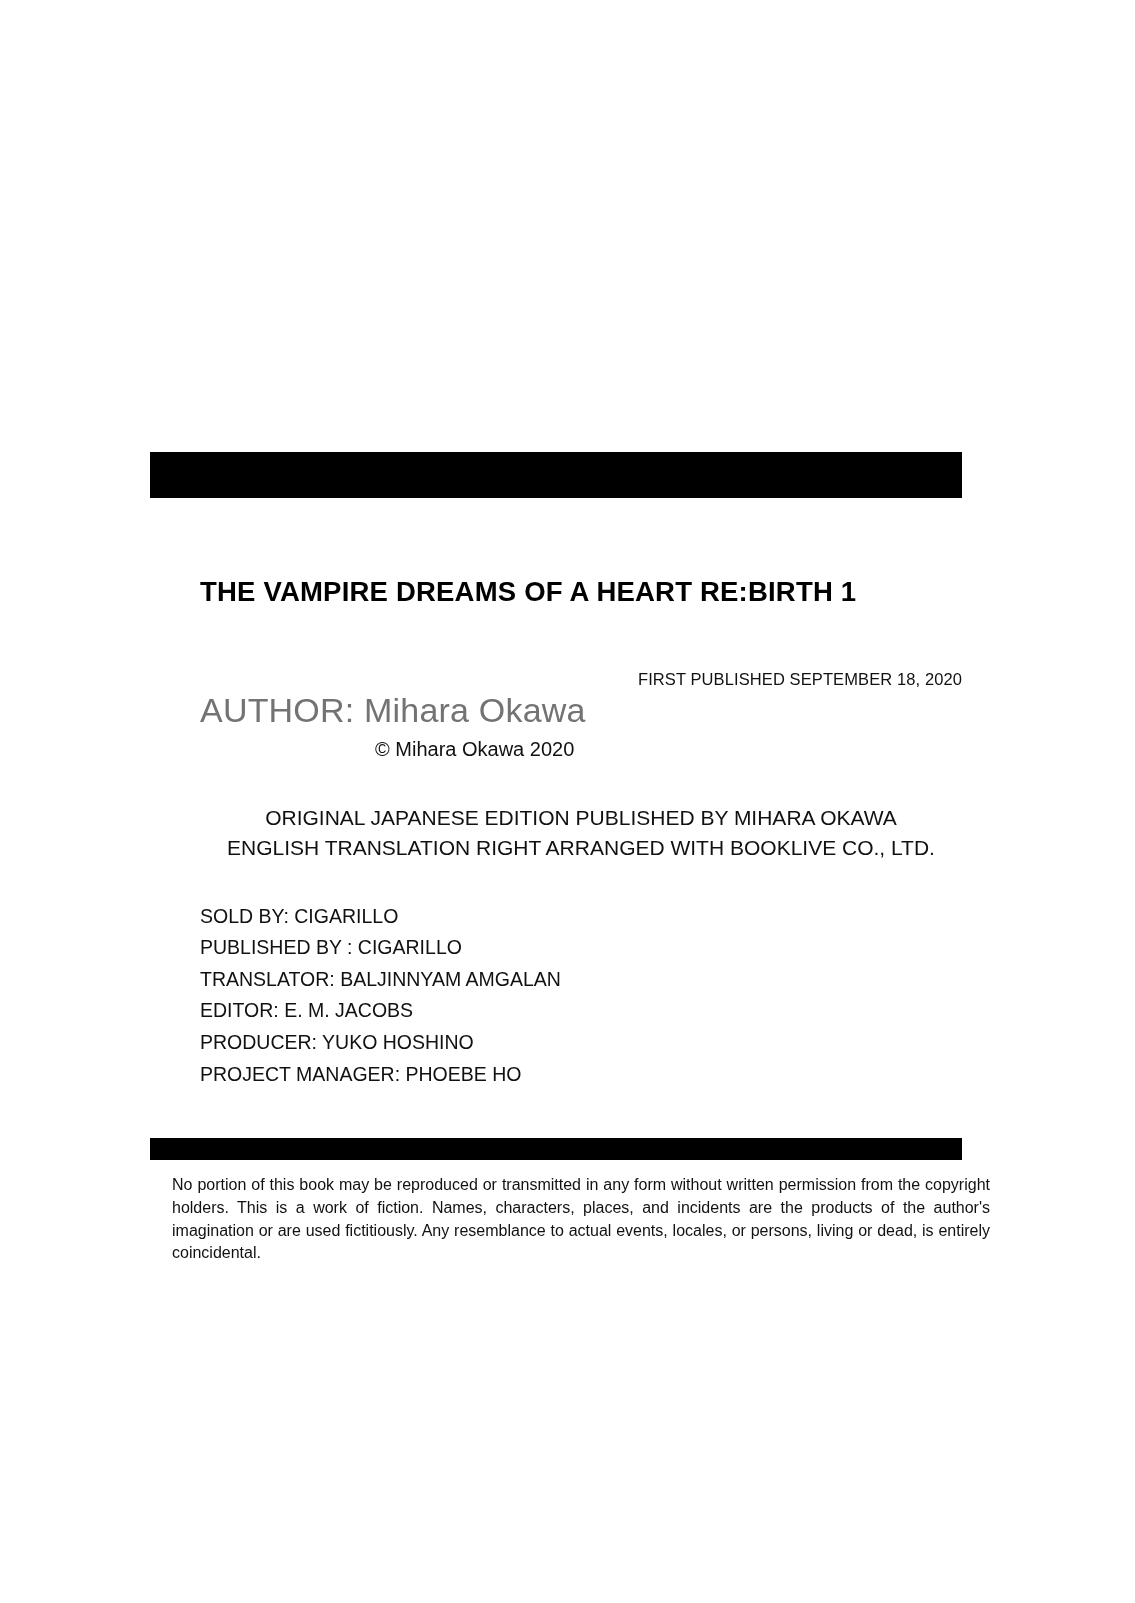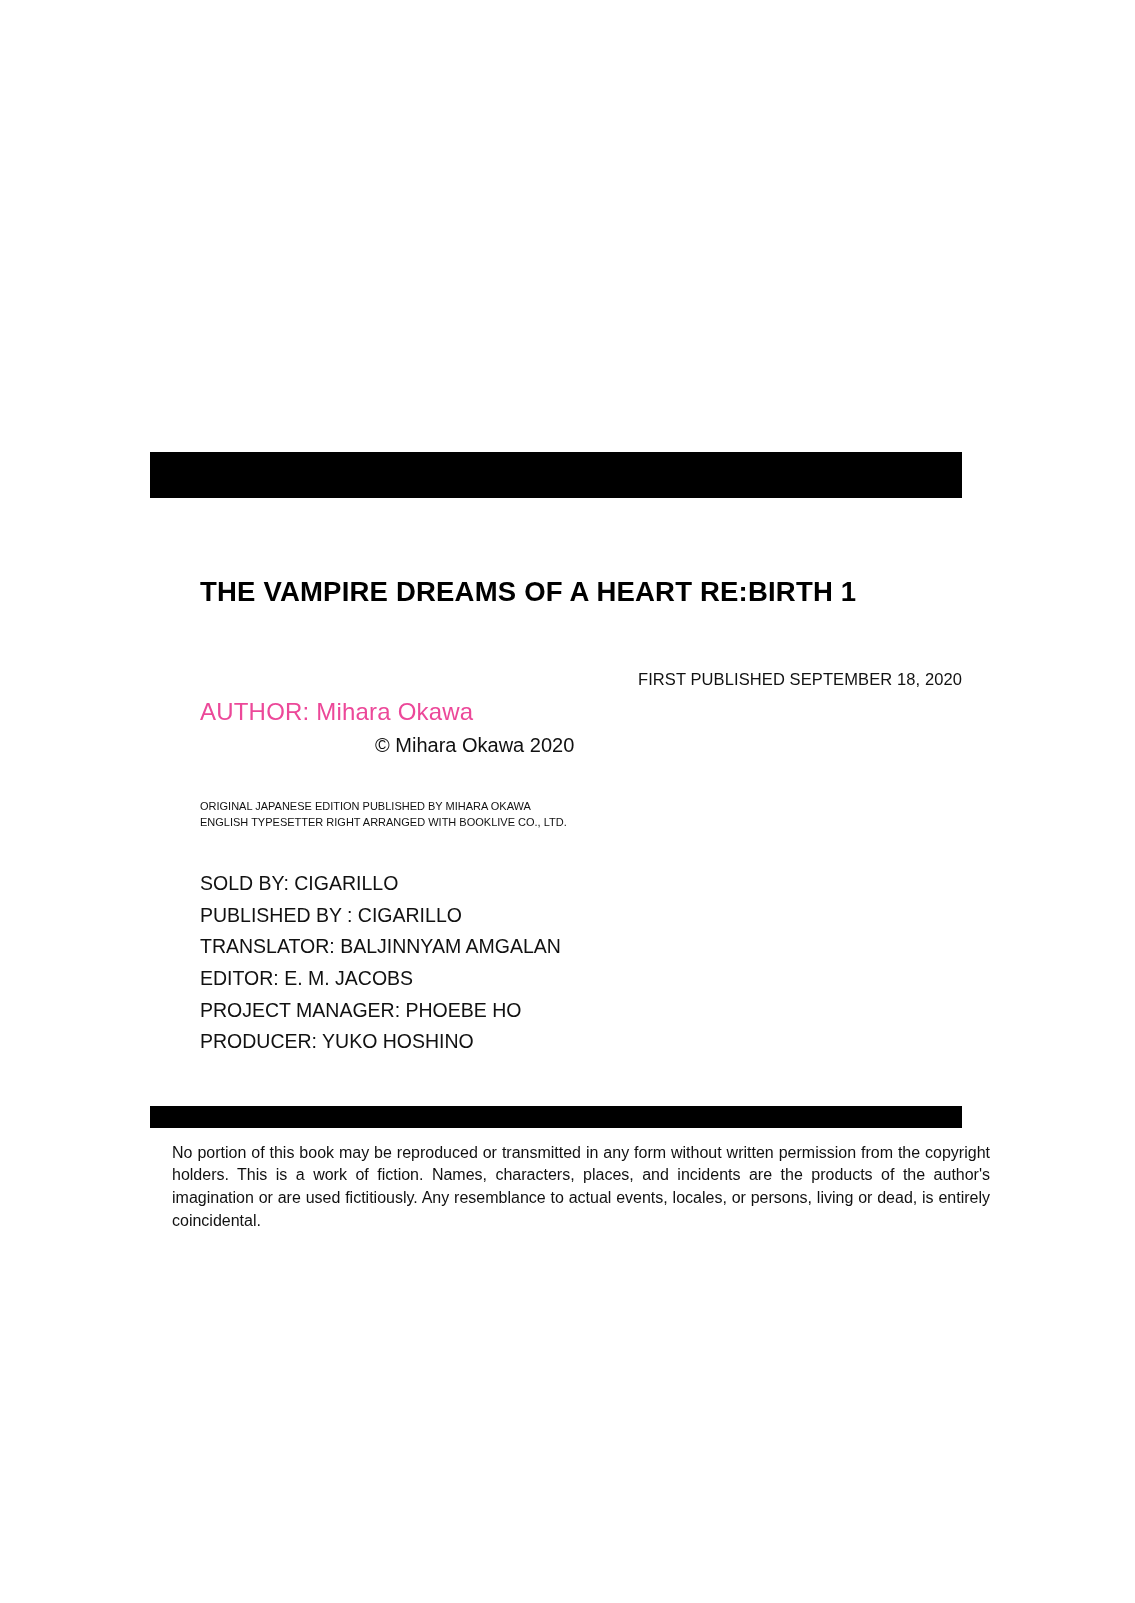--- a/index.html
+++ b/index.html
@@ -45,37 +45,38 @@
     margin-left: 50px;
     margin-top: 62px;
   }
   .firstpub {
     font-size: 16.5px;
     letter-spacing: 0.1px;
     color: #111111;
     text-align: right;
   }
   .author {
-    font-size: 24px;
-    margin-top: 9px;
+    font-size: 34px;
+    margin-top: 2px;
     letter-spacing: 0.2px;
-    color: #ec4899;
+    color: #737373;
   }
   .copyright {
     font-size: 20px;
     margin-top: 8px;
     margin-left: 175px;
     color: #111111;
   }
   .orig {
     margin-left: 50px;
     margin-top: 42px;
-    font-size: 11px;
+    font-size: 21px;
     line-height: 1.42;
     color: #111111;
+    text-align: center;
   }
   .credits {
     margin-left: 50px;
     margin-top: 38px;
     font-size: 19.5px;
     line-height: 1.62;
     color: #111111;
   }
   .rule-bottom {
     margin-top: 48px;
@@ -104,30 +105,30 @@
     <div class="title">THE VAMPIRE DREAMS OF A HEART RE:BIRTH 1</div>
 
     <div class="block-pub">
       <div class="firstpub">FIRST PUBLISHED SEPTEMBER 18, 2020</div>
       <div class="author">AUTHOR: Mihara Okawa</div>
       <div class="copyright">© Mihara Okawa 2020</div>
     </div>
 
     <div class="orig">
       <div>ORIGINAL JAPANESE EDITION PUBLISHED BY MIHARA OKAWA</div>
-      <div>ENGLISH TYPESETTER RIGHT ARRANGED WITH BOOKLIVE CO., LTD.</div>
+      <div>ENGLISH TRANSLATION RIGHT ARRANGED WITH BOOKLIVE CO., LTD.</div>
     </div>
 
     <div class="credits">
       <div>SOLD BY: CIGARILLO</div>
       <div>PUBLISHED BY : CIGARILLO</div>
       <div>TRANSLATOR: BALJINNYAM AMGALAN</div>
       <div>EDITOR: E. M. JACOBS</div>
+      <div>PRODUCER: YUKO HOSHINO</div>
       <div>PROJECT MANAGER: PHOEBE HO</div>
-      <div>PRODUCER: YUKO HOSHINO</div>
     </div>
 
     <div class="rule-bottom"></div>
 
     <div class="disclaimer">No portion of this book may be reproduced or transmitted in any form without written permission from the copyright holders. This is a work of fiction. Names, characters, places, and incidents are the products of the author's imagination or are used fictitiously. Any resemblance to actual events, locales, or persons, living or dead, is entirely coincidental.</div>
 
   </div>
 </div>
 
 </body></html>

